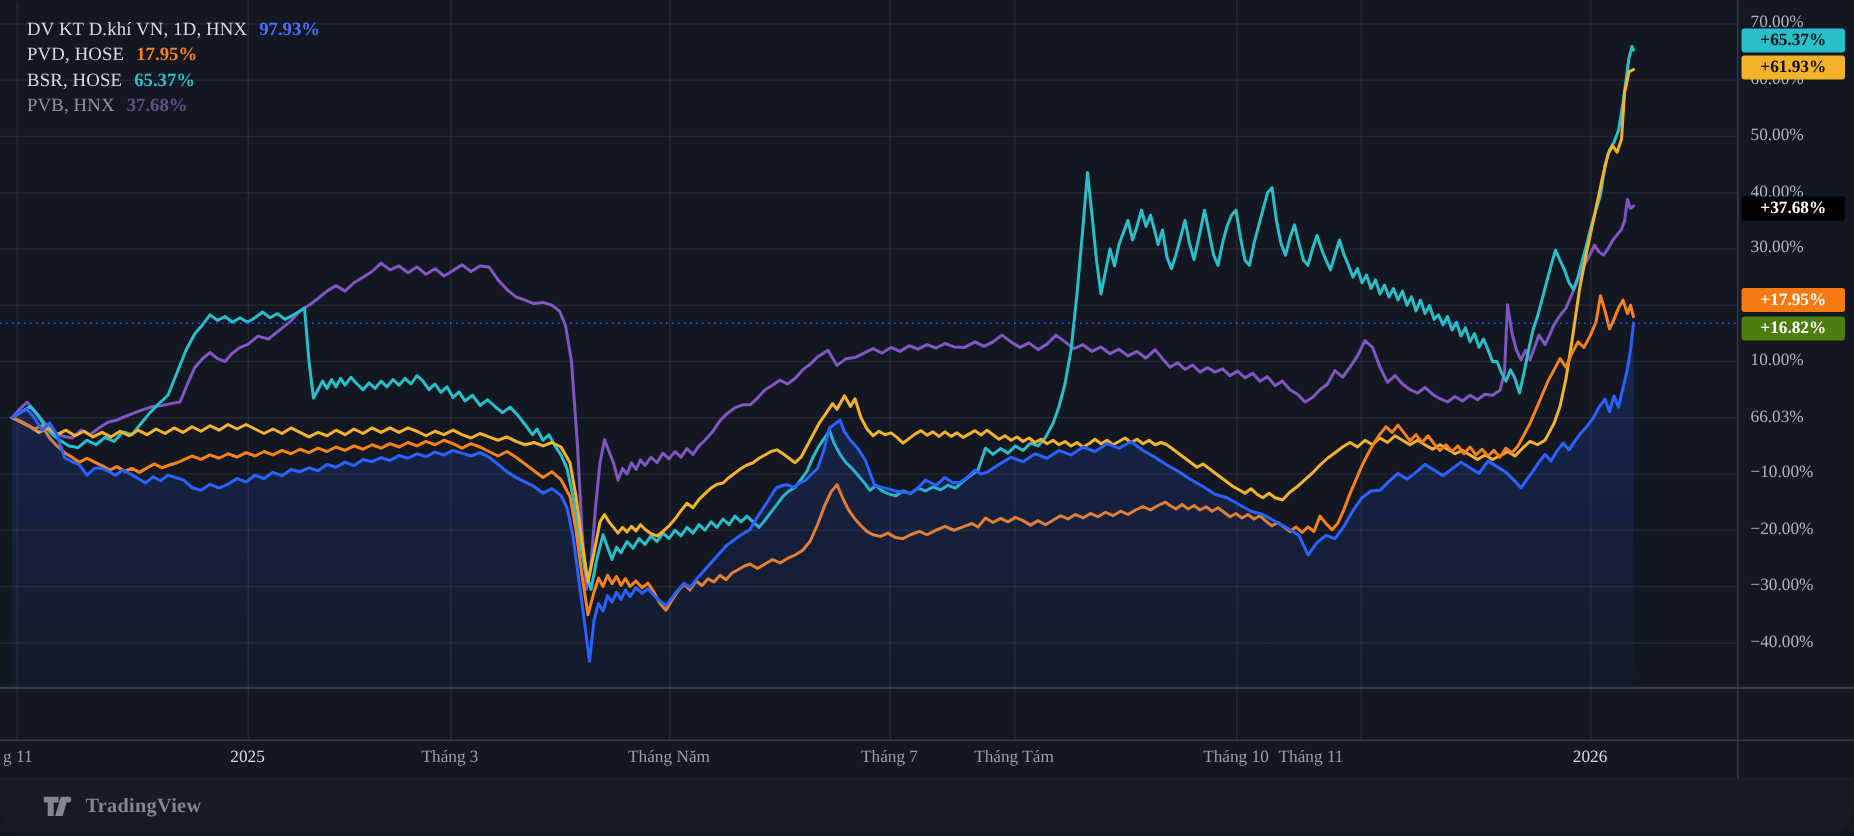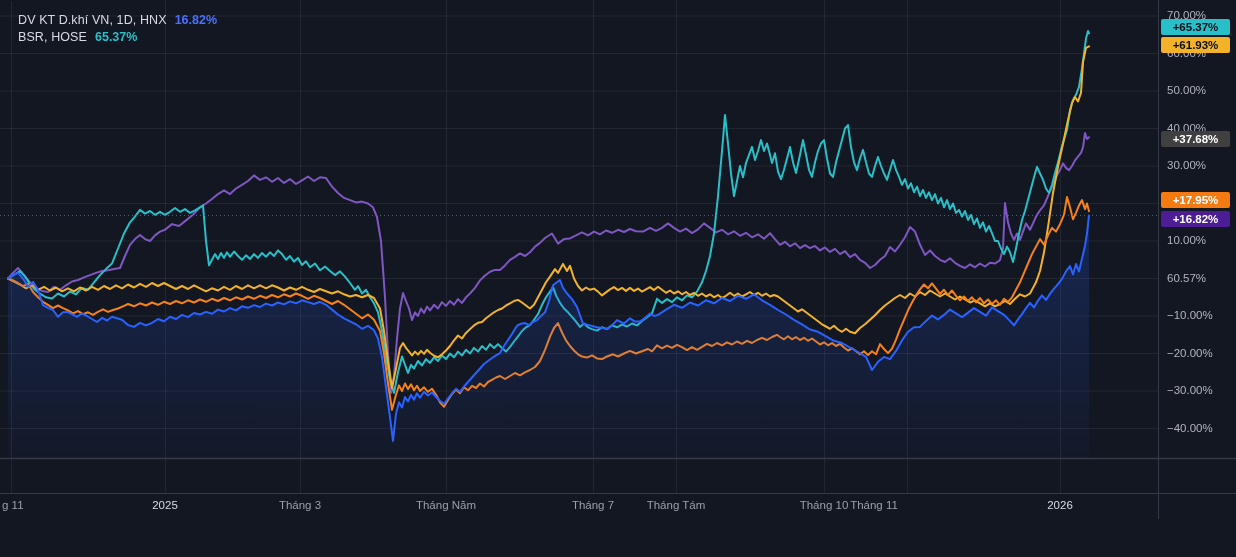--- a/index.html
+++ b/index.html
@@ -1,20 +1,20 @@
 <!DOCTYPE html>
 <html><head>
 <meta charset="utf-8">
 <style>
   html,body{margin:0;padding:0;background:#131722;}
   *{box-sizing:border-box;}
   .stage{
     position:relative;width:1236px;height:557px;overflow:hidden;
     background:#131722;
-    font-family:Liberation Sans, sans-serif;
+    font-family:Liberation Serif, serif;
     border-radius:17px;
     -webkit-font-smoothing:antialiased;
   }
   svg{display:block;}
   
   .legend{position:absolute;left:18px;top:11px;z-index:5;}
   .legend-row{display:flex;align-items:center;height:17px;font-size:12.5px;cursor:pointer;}
   .legend-row .sym{color:#d8dbe3;font-weight:500;letter-spacing:.1px;}
   .legend-row .val{margin-left:8px;font-weight:700;}
   .legend-row.dim .sym{color:#8f93a0;}
@@ -89,54 +89,74 @@
         <line x1="0" y1="215.425" x2="1158" y2="215.425" stroke="#2962FF" stroke-width="1" stroke-dasharray="1 3"></line>
         <line x1="0" y1="458.5" x2="1236" y2="458.5" stroke="#343a46" stroke-width="1.5"></line>
         <line x1="0" y1="493.5" x2="1236" y2="493.5" stroke="#343a46" stroke-width="1"></line>
         <line x1="1158.5" y1="0" x2="1158.5" y2="519" stroke="#343a46" stroke-width="1"></line>
       </g>
   </svg>
 
   <div class="legend" id="legend">
       <div class="legend-row">
         <span class="sym">DV KT D.khí VN, 1D, HNX</span>
-        <span class="val" style="color: rgb(76, 111, 255);">16.82%</span>
+        <span class="val" style="color: rgb(76, 111, 255);">97.93%</span>
+      </div>
+      <div class="legend-row">
+        <span class="sym">PVD, HOSE</span>
+        <span class="val" style="color: rgb(247, 130, 28);">17.95%</span>
       </div>
       <div class="legend-row">
         <span class="sym">BSR, HOSE</span>
         <span class="val" style="color: rgb(40, 191, 201);">65.37%</span>
+      </div>
+      <div class="legend-row dim">
+        <span class="sym">PVB, HNX</span>
+        <span class="val" style="color: rgb(156, 123, 224);">37.68%</span>
       </div>
     </div>
 
 
   <div class="price-axis" id="price-axis">
       <div class="tick" style="top: 9px;">70.00%</div>
       <div class="tick" style="top: 46.5px;">60.00%</div>
       <div class="tick" style="top: 84px;">50.00%</div>
       <div class="tick" style="top: 121.5px;">40.00%</div>
       <div class="tick" style="top: 159px;">30.00%</div>
       <div class="tick" style="top: 234px;">10.00%</div>
-      <div class="tick" style="top: 271.5px;">60.57%</div>
+      <div class="tick" style="top: 271.5px;">66.03%</div>
       <div class="tick" style="top: 309px;">−10.00%</div>
       <div class="tick" style="top: 346.5px;">−20.00%</div>
       <div class="tick" style="top: 384px;">−30.00%</div>
       <div class="tick" style="top: 421.5px;">−40.00%</div>
       <div class="badge" style="top: 19px; background: rgb(40, 191, 201); color: rgb(11, 14, 21);">+65.37%</div>
       <div class="badge" style="top: 37px; background: rgb(242, 179, 43); color: rgb(11, 14, 21);">+61.93%</div>
-      <div class="badge" style="top: 131px; background: #404040; color: rgb(255, 255, 255);">+37.68%</div>
+      <div class="badge" style="top: 131px; background: #000000; color: rgb(255, 255, 255);">+37.68%</div>
       <div class="badge" style="top: 192px; background: rgb(245, 122, 17); color: rgb(255, 255, 255);">+17.95%</div>
-      <div class="badge" style="top: 211px; background: #4c1d95; color: rgb(255, 255, 255);">+16.82%</div>
+      <div class="badge" style="top: 211px; background: #4d7c0f; color: rgb(255, 255, 255);">+16.82%</div>
     </div>
 
   <div class="time-axis" id="time-axis">
       <div class="tlabel edge" style="left: 2px;">g 11</div>
       <div class="tlabel year" style="left: 165px;">2025</div>
       <div class="tlabel" style="left: 300px;">Tháng 3</div>
       <div class="tlabel" style="left: 446px;">Tháng Năm</div>
       <div class="tlabel" style="left: 593px;">Tháng 7</div>
       <div class="tlabel" style="left: 676px;">Tháng Tám</div>
       <div class="tlabel" style="left: 824px;">Tháng 10</div>
       <div class="tlabel" style="left: 874px;">Tháng 11</div>
       <div class="tlabel year" style="left: 1060px;">2026</div>
     </div>
 
+  <div class="bottom-strip">
+    <div class="brand">
+      <span class="mark">
+        <svg width="21" height="13" viewBox="0 0 21 13">
+          <path d="M0 0 h10 v4 h-3.2 v9 h-4 v-9 H0 Z" fill="#83868f"></path>
+          <path d="M11.5 0 h5 L12.8 13 h-5 Z" fill="#83868f"></path>
+          <circle cx="16.5" cy="2" r="2" fill="#83868f"></circle>
+        </svg>
+      </span>
+      <span class="txt">TradingView</span>
+    </div>
+  </div>
 
 </div>
 
 </body></html>

